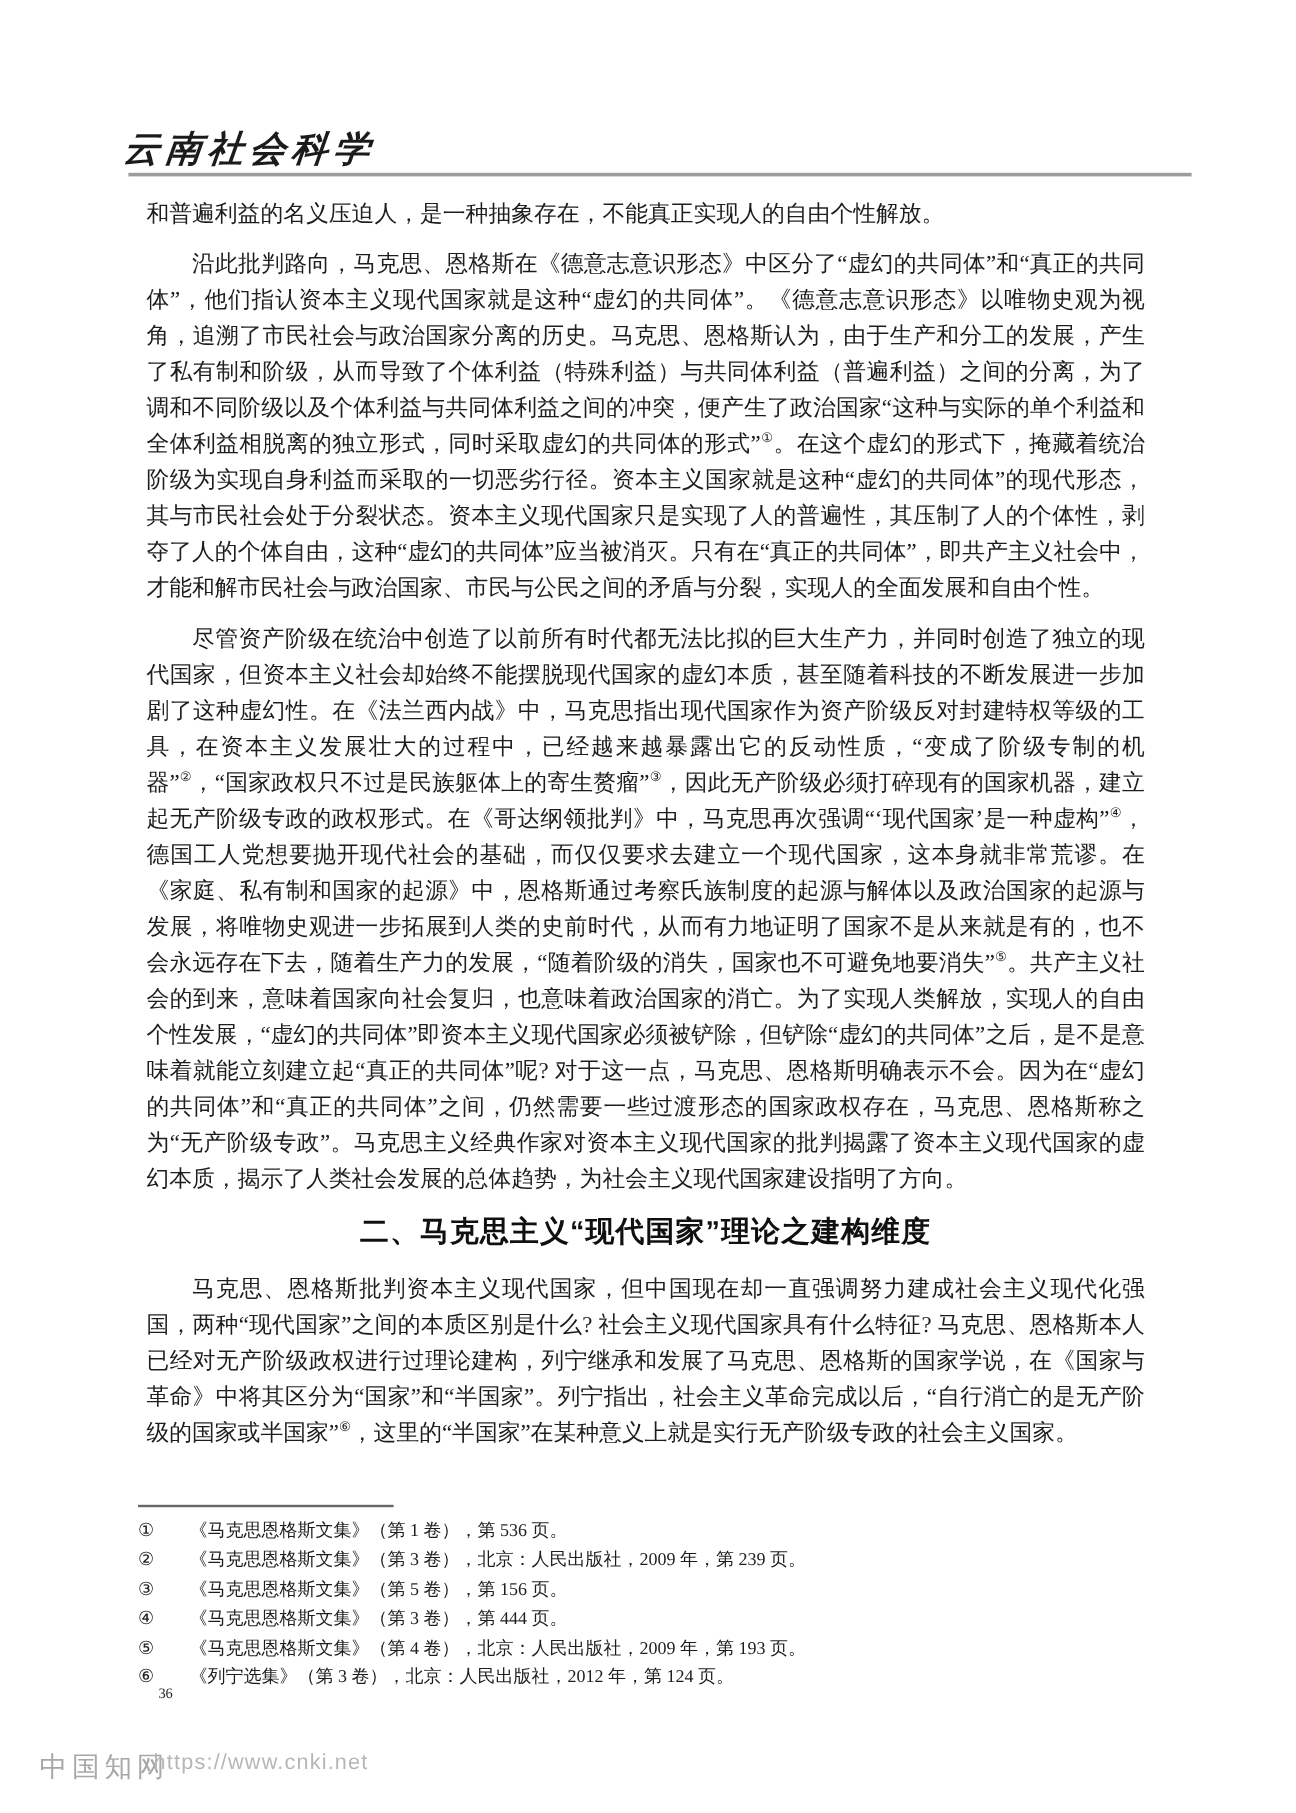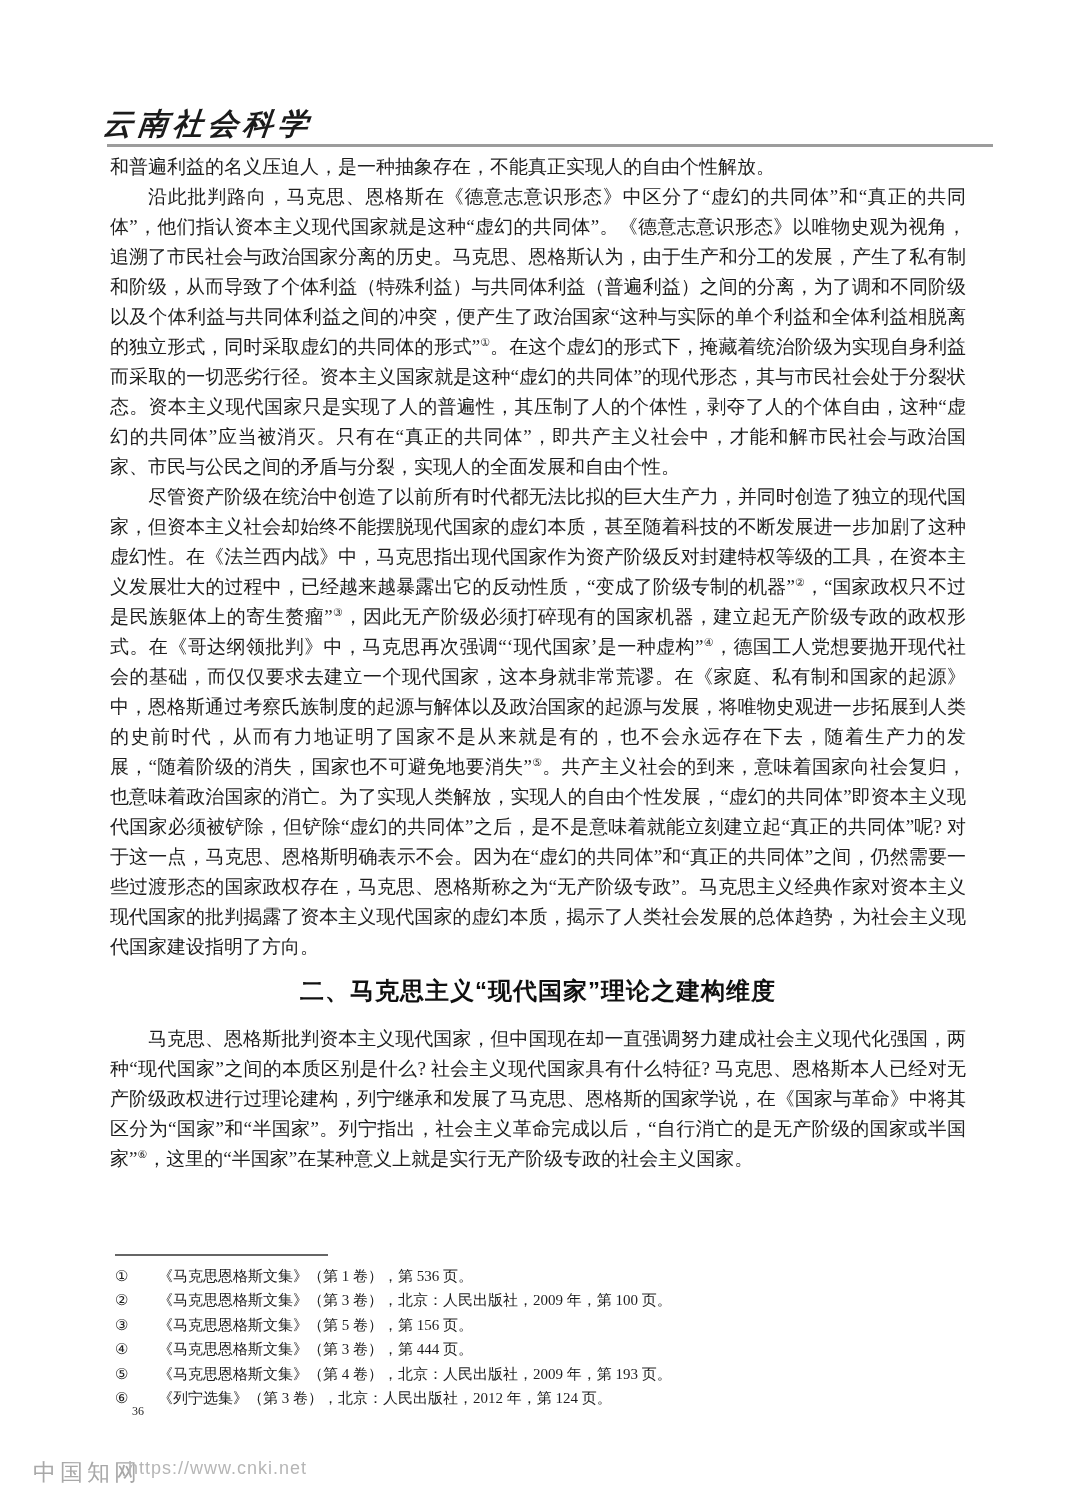--- a/index.html
+++ b/index.html
@@ -17,21 +17,21 @@
     white-space:nowrap;
   }
   .header-rule{
     position:absolute;left:107px;top:144px;width:886px;height:3px;
     background:#9c9c9c;
   }
   .body-text{
     position:absolute;left:110px;top:152px;width:856px;
     font-size:19px;line-height:30px;text-align:justify;
   }
-  .body-text p{margin:0;}
+  .body-text p{margin:12px;}
   .body-text p.indent{text-indent:2em;}
   sup.fnref{font-size:11px;line-height:0;vertical-align:super;}
   .section-heading{
     margin:13px 0 17px 0;height:32px;line-height:32px;
     font-family:"Liberation Sans","DejaVu Sans",sans-serif;
     font-size:24px;font-weight:bold;letter-spacing:1px;
     text-align:center;color:#101010;
   }
   .footnotes{position:absolute;left:115px;top:1254px;width:850px;}
   .fn-rule{width:213px;height:2px;background:#666;margin:0 0 8px 0;}
@@ -73,21 +73,21 @@
   </div>
 
   <div class="footnotes">
     <div class="fn-rule"></div>
     <div class="fn-row">
       <span class="fn-num">①</span>
       <span class="fn-text">《马克思恩格斯文集》（第 1 卷），第 536 页。</span>
     </div>
     <div class="fn-row">
       <span class="fn-num">②</span>
-      <span class="fn-text">《马克思恩格斯文集》（第 3 卷），北京：人民出版社，2009 年，第 100 页。</span>
+      <span class="fn-text">《马克思恩格斯文集》（第 3 卷），北京：人民出版社，2009 年，第 239 页。</span>
     </div>
     <div class="fn-row">
       <span class="fn-num">③</span>
       <span class="fn-text">《马克思恩格斯文集》（第 5 卷），第 156 页。</span>
     </div>
     <div class="fn-row">
       <span class="fn-num">④</span>
       <span class="fn-text">《马克思恩格斯文集》（第 3 卷），第 444 页。</span>
     </div>
     <div class="fn-row">

